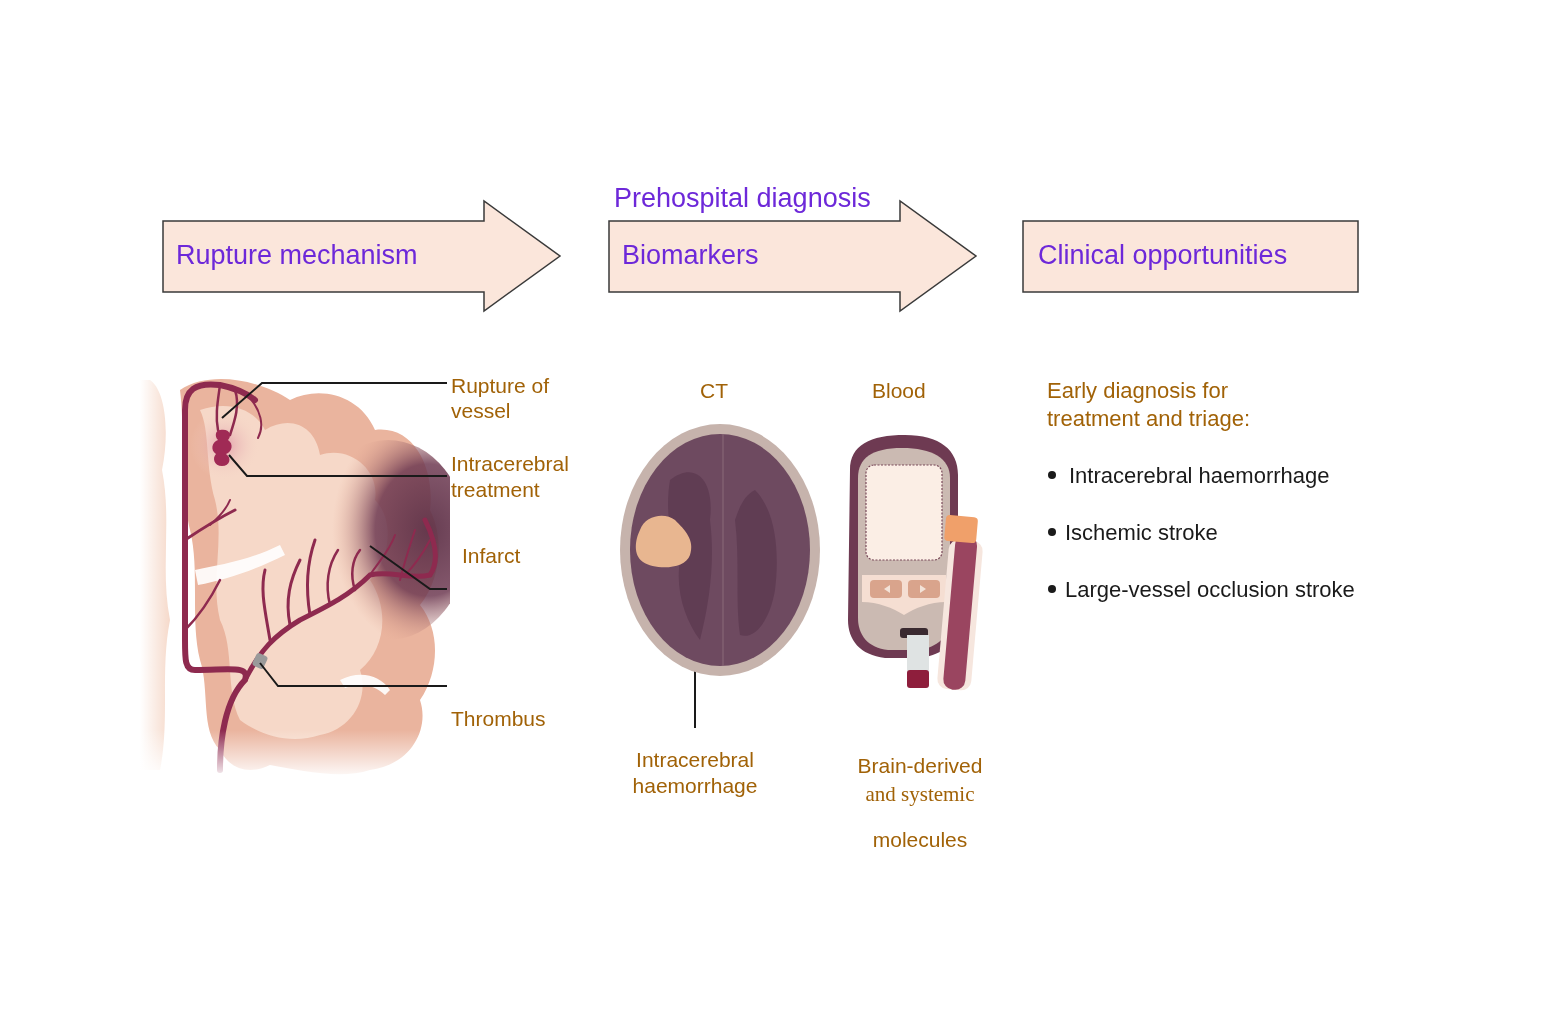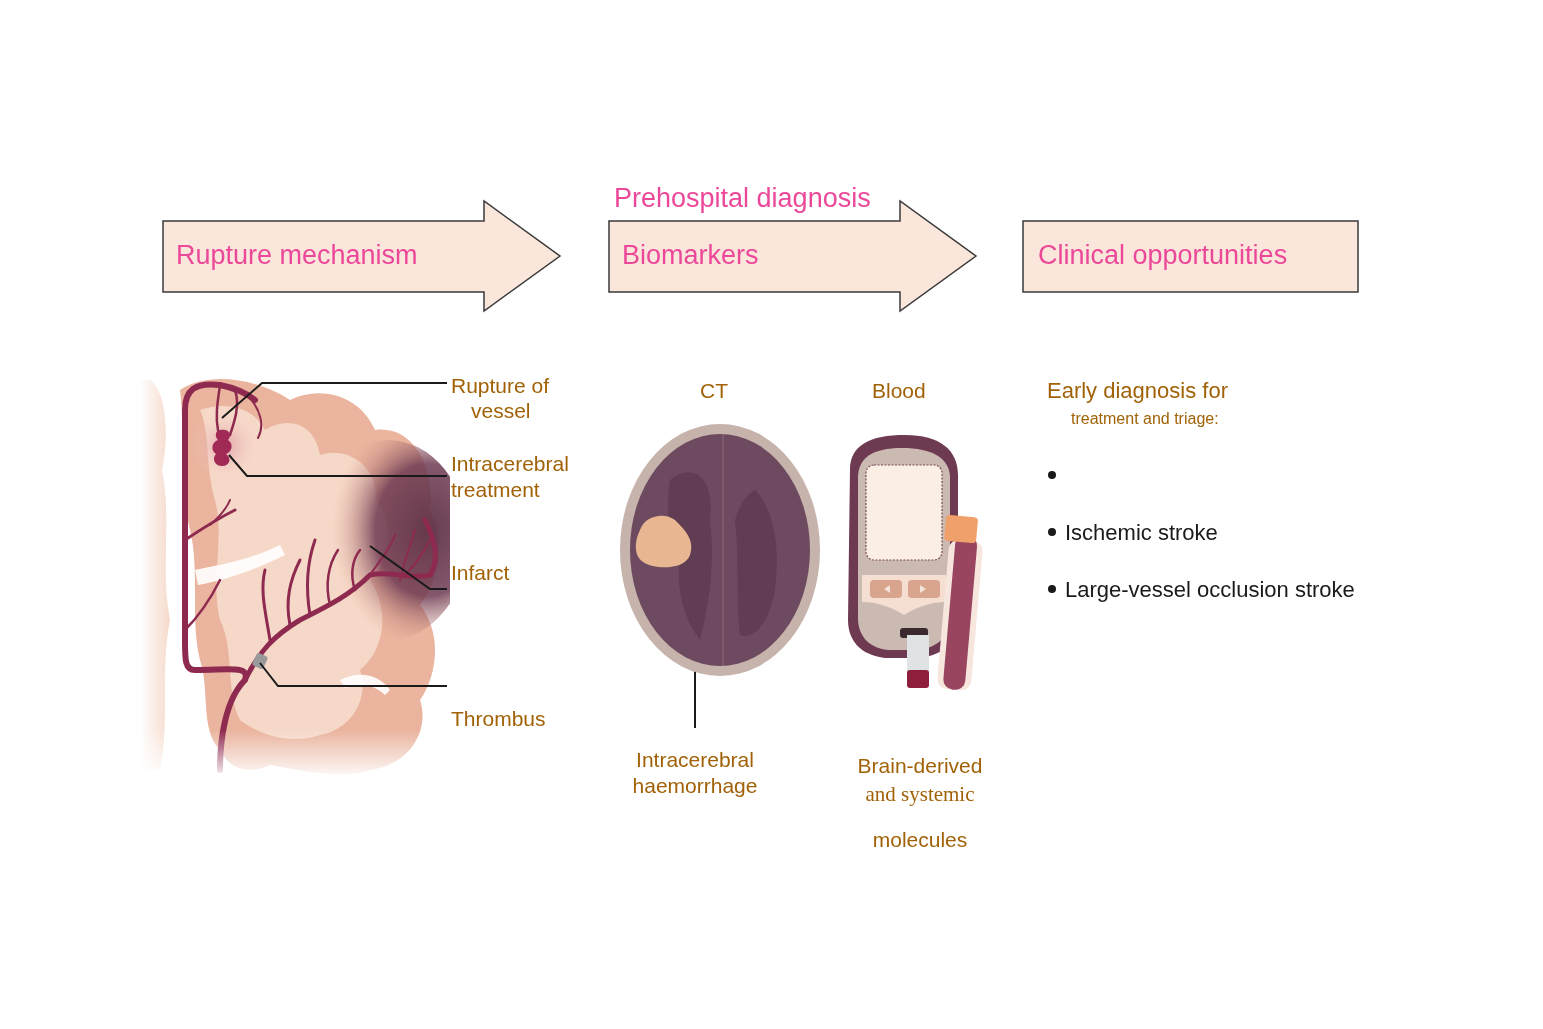--- a/index.html
+++ b/index.html
@@ -1,20 +1,20 @@
 <!DOCTYPE html>
 <html><head>
 <meta charset="utf-8">
 <style>
   html, body { margin:0; padding:0; background:#ffffff; }
   body { width:1543px; height:1029px; position:relative; overflow:hidden;
          font-family:"Liberation Sans", sans-serif; color:#1a1a1a; }
   .abs { position:absolute; }
   .arrow-svg { position:absolute; overflow:visible; }
-  .arrow-label { position:absolute; font-size:27px; color:#ec4899; white-space:nowrap; }
+  .arrow-label { position:absolute; font-size:27px; color:#6d28d9; white-space:nowrap; }
   .label { position:absolute; font-size:21px; line-height:26px; color:#a16207; white-space:nowrap; }
   .center { text-align:center; }
   .bullet-row { position:absolute; font-size:22px; color:#1a1a1a; white-space:nowrap; }
   .bullet-dot { display:inline-block; width:8px; height:8px; border-radius:50%; background:#1a1a1a; vertical-align:middle; margin-right:9px; position:relative; top:-2px; }
 </style>
 </head>
 <body>
 
 <svg class="arrow-svg" style="left:0;top:0;" width="1543" height="330">
   <polygon points="163,221 484,221 484,201 560,256 484,311 484,292 163,292" fill="#fbe6db" stroke="#3a3a3a" stroke-width="1.5"></polygon>
@@ -93,24 +93,24 @@
     <polyline points="222,418 262,383 447,383"></polyline>
     <polyline points="229,455 247,476 447,476"></polyline>
     <polyline points="370,546 430,589 447,589"></polyline>
     <polyline points="260,663 278,686 447,686"></polyline>
     <line x1="682" y1="555" x2="695" y2="567"></line>
     <line x1="695" y1="567" x2="695" y2="728"></line>
   </g>
 </svg>
 
 <div class="label" style="left:451px;top:373px;">Rupture of</div>
-<div class="label" style="left:451px;top:398px;margin-left:20px;">vessel</div>
+<div class="label" style="left:451px;top:398px;">vessel</div>
 <div class="label" style="left:451px;top:451px;">Intracerebral</div>
 <div class="label" style="left:451px;top:477px;">treatment</div>
-<div class="label" style="left:451px;top:560px;">Infarct</div>
+<div class="label" style="left:451px;top:543px;padding-left:11px;">Infarct</div>
 <div class="label" style="left:451px;top:674px;margin-top:32px;">Thrombus</div>
 
 <div class="label" style="left:700px;top:378px;">CT</div>
 <svg class="abs" style="left:615px;top:420px;" width="210" height="260" viewBox="0 0 210 260">
   <ellipse cx="105" cy="130" rx="100" ry="126" fill="#c6b3ac"></ellipse>
   <ellipse cx="105" cy="130" rx="90" ry="116" fill="#6e4a60"></ellipse>
   <path d="M55,60 C80,40 100,60 95,100 C100,140 95,180 85,220 C70,200 60,170 65,140 C55,120 50,90 55,60 Z" fill="#5c3a50" opacity="0.8"></path>
   <path d="M140,70 C160,90 165,130 160,170 C155,200 140,220 125,215 C120,180 125,140 120,100 C125,85 130,75 140,70 Z" fill="#5c3a50" opacity="0.8"></path>
   <line x1="108" y1="14" x2="108" y2="246" stroke="#8a6a78" stroke-width="1"></line>
   <path d="M25,110 C30,95 50,92 60,100 C70,110 80,120 75,135 C70,150 40,150 28,142 C18,135 20,120 25,110 Z" fill="#e8b690"></path>
@@ -136,23 +136,23 @@
 
   <rect x="103" y="110" width="34" height="150" rx="10" transform="rotate(5 120 185)" fill="#f6e6de"></rect>
   <rect x="109" y="105" width="22" height="155" rx="10" transform="rotate(5 120 185)" fill="#9a4560"></rect>
   <rect x="105" y="86" width="32" height="26" rx="4" transform="rotate(5 120 100)" fill="#f0a06a"></rect>
 </svg>
 <div class="label center" style="left:840px;top:753px;width:160px;">Brain-derived</div>
 <div class="label center" style="left:840px;top:781px;width:160px;font-family:Liberation Serif, serif;">and systemic</div>
 <div class="label center" style="left:840px;top:827px;width:160px;">molecules</div>
 
 <div class="label" style="left:1047px;top:378px;font-size:22px;">Early diagnosis for</div>
-<div class="label" style="left:1047px;top:406px;font-size:16px;margin-left:24px;">treatment and triage:</div>
+<div class="label" style="left:1047px;top:406px;font-size:22px;">treatment and triage:</div>
 
 <div class="bullet-row" style="left:1048px;top:463px;">
-  <span class="bullet-dot"></span>
+  <span class="bullet-dot"></span><span style="margin-left:4px;">Intracerebral haemorrhage</span>
 </div>
 <div class="bullet-row" style="left:1048px;top:520px;">
   <span class="bullet-dot"></span><span>Ischemic stroke</span>
 </div>
 <div class="bullet-row" style="left:1048px;top:577px;">
   <span class="bullet-dot"></span><span>Large-vessel occlusion stroke</span>
 </div>
 
 </body></html>

